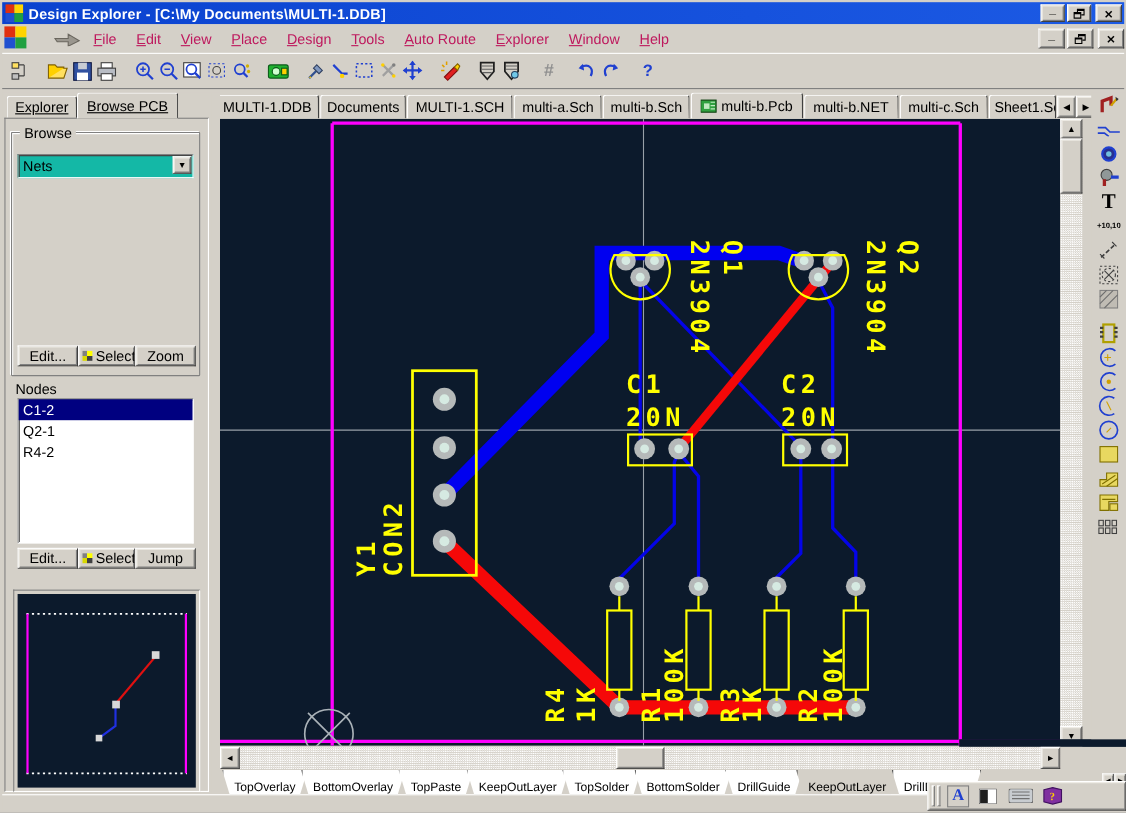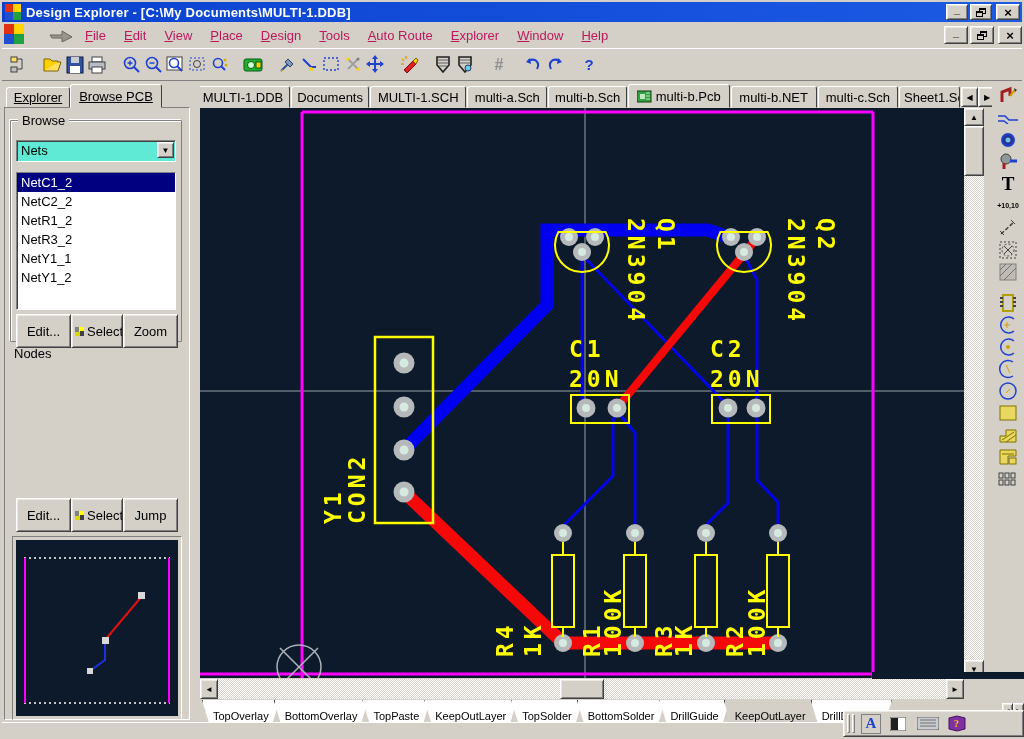--- a/index.html
+++ b/index.html
@@ -3,21 +3,21 @@
 <meta charset="utf-8">
 <style>
   * { margin:0; padding:0; box-sizing:border-box; }
   html,body { width:1024px; height:739px; overflow:hidden; }
   body { font-family:"Liberation Sans", sans-serif; font-size:13px; background:#d4d0c8; position:relative;
          -webkit-user-select:none; user-select:none; }
   .abs { position:absolute; }
   
   .raised { background:#d4d0c8; border:1px solid; border-color:#ffffff #404040 #404040 #ffffff;
             box-shadow: inset 1px 1px 0 #ece9e2, inset -1px -1px 0 #808080; }
-  .sunken { background:#5eead4; border:1px solid; border-color:#808080 #ffffff #ffffff #808080;
+  .sunken { background:#14b8a6; border:1px solid; border-color:#808080 #ffffff #ffffff #808080;
             box-shadow: inset 1px 1px 0 #404040; }
   .sunkpanel { border:1px solid; border-color:#808080 #ffffff #ffffff #808080; }
   .winbtn { display:flex; align-items:center; justify-content:center;
             font-family:"Liberation Sans",sans-serif; font-weight:bold; font-size:11px; color:#000; }
   
   #titlebar { left:2px; top:2px; width:1020px; height:20px;
               background:linear-gradient(90deg,#0a42cf,#1c5ae4); color:#fff; display:flex; align-items:center; }
   #titlebar .title-text { font-weight:bold; font-size:13px; margin-left:5px; letter-spacing:0.2px; }
   .menu-row { left:2px; top:22px; width:1020px; height:26px; background:#d4d0c8; display:flex; align-items:center; }
   .menu-item { padding:4px 9px; color:#be185d; }
@@ -34,21 +34,21 @@
              font-size:13px; overflow:hidden; white-space:nowrap; margin-right:1px; padding:0 4px; }
   .doc-tab.active { height:24px; font-weight:normal; z-index:3; background:#d4d0c8; }
   
   #left-panel { left:2px; top:84px; width:190px; height:638px; background:#d4d0c8; }
   .ltab { height:23px; background:#d4d0c8; border:1px solid; border-color:#ffffff #404040 transparent #ffffff;
           border-radius:3px 3px 0 0; display:flex; align-items:center; justify-content:center; font-size:13px;text-decoration:underline; }
   .group-frame { border:1px solid #808080; box-shadow:1px 1px 0 #ffffff inset, -1px -1px 0 #ffffff; border-radius:1px; }
   .listbox { background:#fff; font-size:13px; }
   .listrow { height:19px; line-height:19px; padding-left:4px; white-space:nowrap; }
   .listrow.sel { background:#000080; color:#fff; }
-  .pbtn { height:34px; background:#d4d0c8; border:1px solid; border-color:#ffffff #404040 #404040 #ffffff;
+  .pbtn { height:19px; background:#d4d0c8; border:1px solid; border-color:#ffffff #404040 #404040 #ffffff;
           box-shadow: inset 1px 1px 0 #ece9e2, inset -1px -1px 0 #808080;
           display:flex; align-items:center; justify-content:center; font-size:13px; overflow:hidden; white-space:nowrap; }
   .selicon { width:9px; height:9px; margin-right:3px; flex:0 0 auto;
              background:conic-gradient(#ffff00 0 25%, #404040 0 50%, #d8d800 0 75%, #808080 0); }
   
   .sb { background:#d4d0c8; }
   .sb-track { background:repeating-conic-gradient(#ffffff 0 25%, #d4d0c8 0 50%) 0 0/2px 2px; }
   .sb-btn { background:#d4d0c8; border:1px solid; border-color:#ffffff #404040 #404040 #ffffff;
             box-shadow: inset 1px 1px 0 #ece9e2, inset -1px -1px 0 #808080;
             display:flex; align-items:center; justify-content:center; font-size:8px; color:#000; }
@@ -333,40 +333,37 @@
   <div class="abs sunkpanel" style="left:2px;top:23px;width:186px;height:613px;background:#d4d0c8;border-width:1px;"></div>
 
   <div class="abs group-frame" style="left:8px;top:36px;width:172px;height:222px;"></div>
   <div class="abs" style="left:16px;top:29px;background:#d4d0c8;padding:0 4px;">Browse</div>
   <div class="abs sunken" style="left:14px;top:56px;width:160px;height:22px;">
     <span class="abs" style="left:4px;top:2px;">Nets</span>
     <div class="abs sb-btn" style="right:1px;top:1px;width:17px;height:16px;">
         <span>▼</span>
       </div>
   </div>
-  <div class="abs sunken listbox" style="left:14px;top:88px;width:160px;height:138px;">
-    <div class="listrow sel">NetC1_2</div>
-    <div class="listrow">NetC2_2</div>
-    <div class="listrow">NetR1_2</div>
-    <div class="listrow">NetR3_2</div>
-    <div class="listrow">NetY1_1</div>
-    <div class="listrow">NetY1_2</div>
-  </div>
   <div class="abs pbtn" style="left:14px;top:230px;width:55px;">
       <span>Edit...</span>
     </div>
   <div class="abs pbtn" style="left:69px;top:230px;width:52px;justify-content:flex-start;padding-left:3px;">
       <span class="selicon"></span>
       <span>Select</span>
     </div>
   <div class="abs pbtn" style="left:121px;top:230px;width:55px;">
       <span>Zoom</span>
     </div>
 
   <div class="abs" style="left:12px;top:262px;">Nodes</div>
+  <div class="abs sunken listbox" style="left:14px;top:278px;width:160px;height:132px;">
+    <div class="listrow sel">C1-2</div>
+    <div class="listrow">Q2-1</div>
+    <div class="listrow">R4-2</div>
+  </div>
   <div class="abs pbtn" style="left:14px;top:414px;width:55px;">
       <span>Edit...</span>
     </div>
   <div class="abs pbtn" style="left:69px;top:414px;width:52px;justify-content:flex-start;padding-left:3px;">
       <span class="selicon"></span>
       <span>Select</span>
     </div>
   <div class="abs pbtn" style="left:121px;top:414px;width:55px;">
       <span>Jump</span>
     </div>

